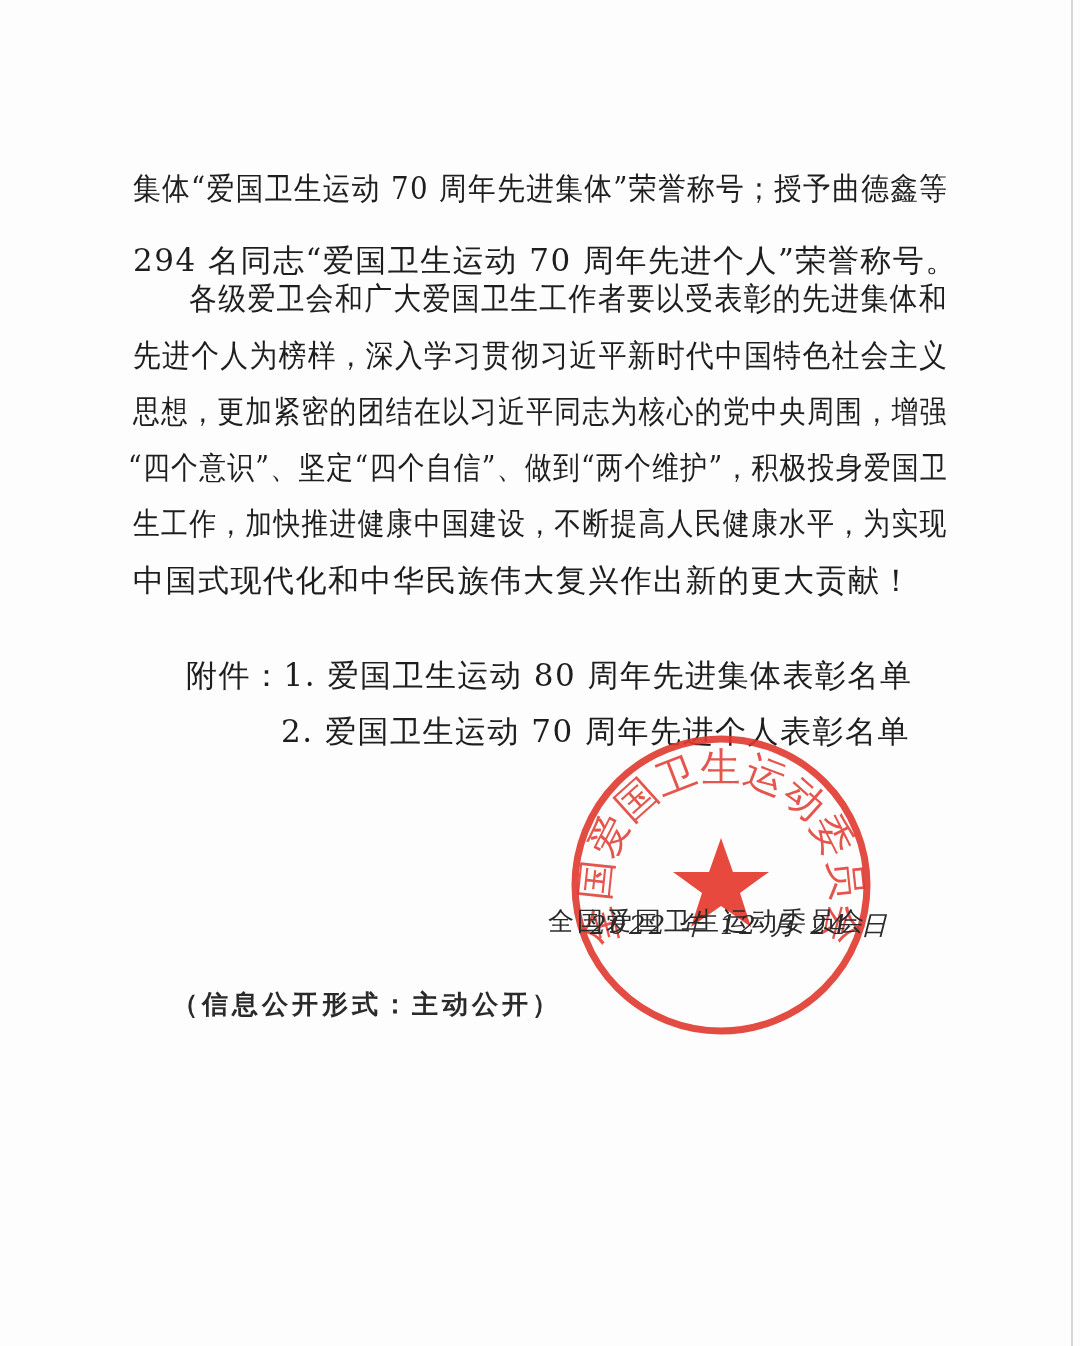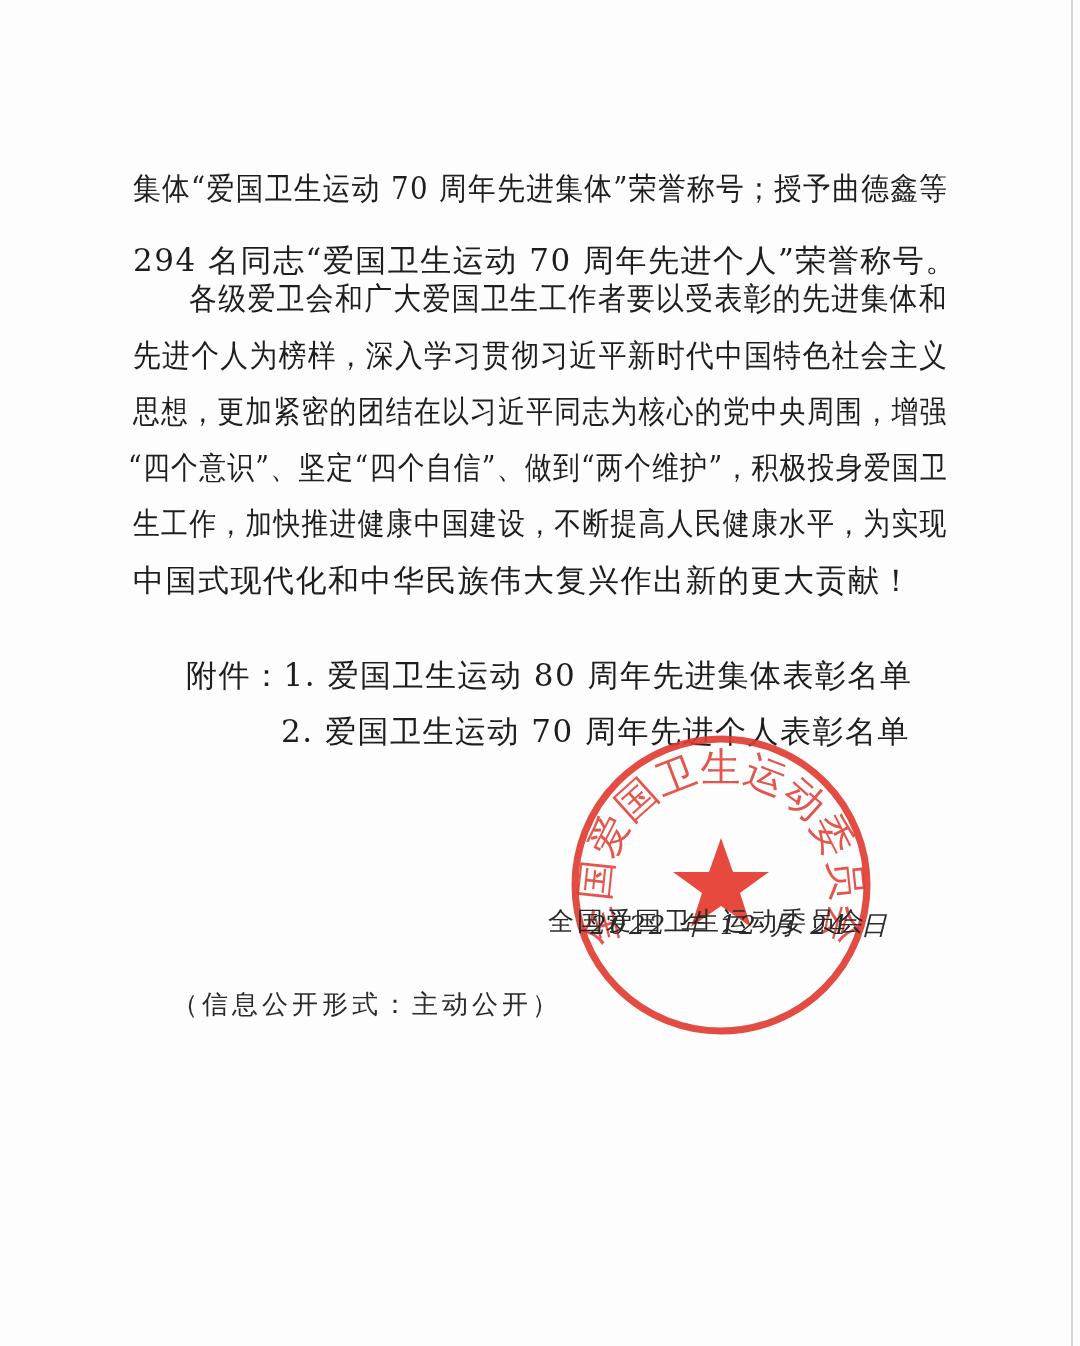--- a/index.html
+++ b/index.html
@@ -42,13 +42,13 @@
   <circle cx="155" cy="155" r="146" fill="none" stroke="#e0392f" stroke-width="7" opacity="0.9"></circle>
   <text font-family="DejaVu Serif, serif" font-size="40" fill="#e0392f" opacity="0.85" letter-spacing="1">
     <textPath href="#sealArc" startOffset="50%" text-anchor="middle">全国爱国卫生运动委员会</textPath>
   </text>
   <polygon points="155,108 167,142 203,142 174,163 185,197 155,176 125,197 136,163 107,142 143,142" fill="#e53a2e" opacity="0.92"></polygon>
 </svg>
 
 <div class="sig" style="left:548px; top:904px;">全国爱国卫生运动委员会</div>
 <div class="sig" style="left:590px; top:908px;font-style:italic;">2022 年 12 月 24 日</div>
 
-<div class="sig" style="left:172px; top:987px; letter-spacing:4px;">（信息公开形式：主动公开）</div>
+<div class="sig" style="left:172px; top:987px; letter-spacing:4px;font-weight:bold;">（信息公开形式：主动公开）</div>
 
 </body></html>

